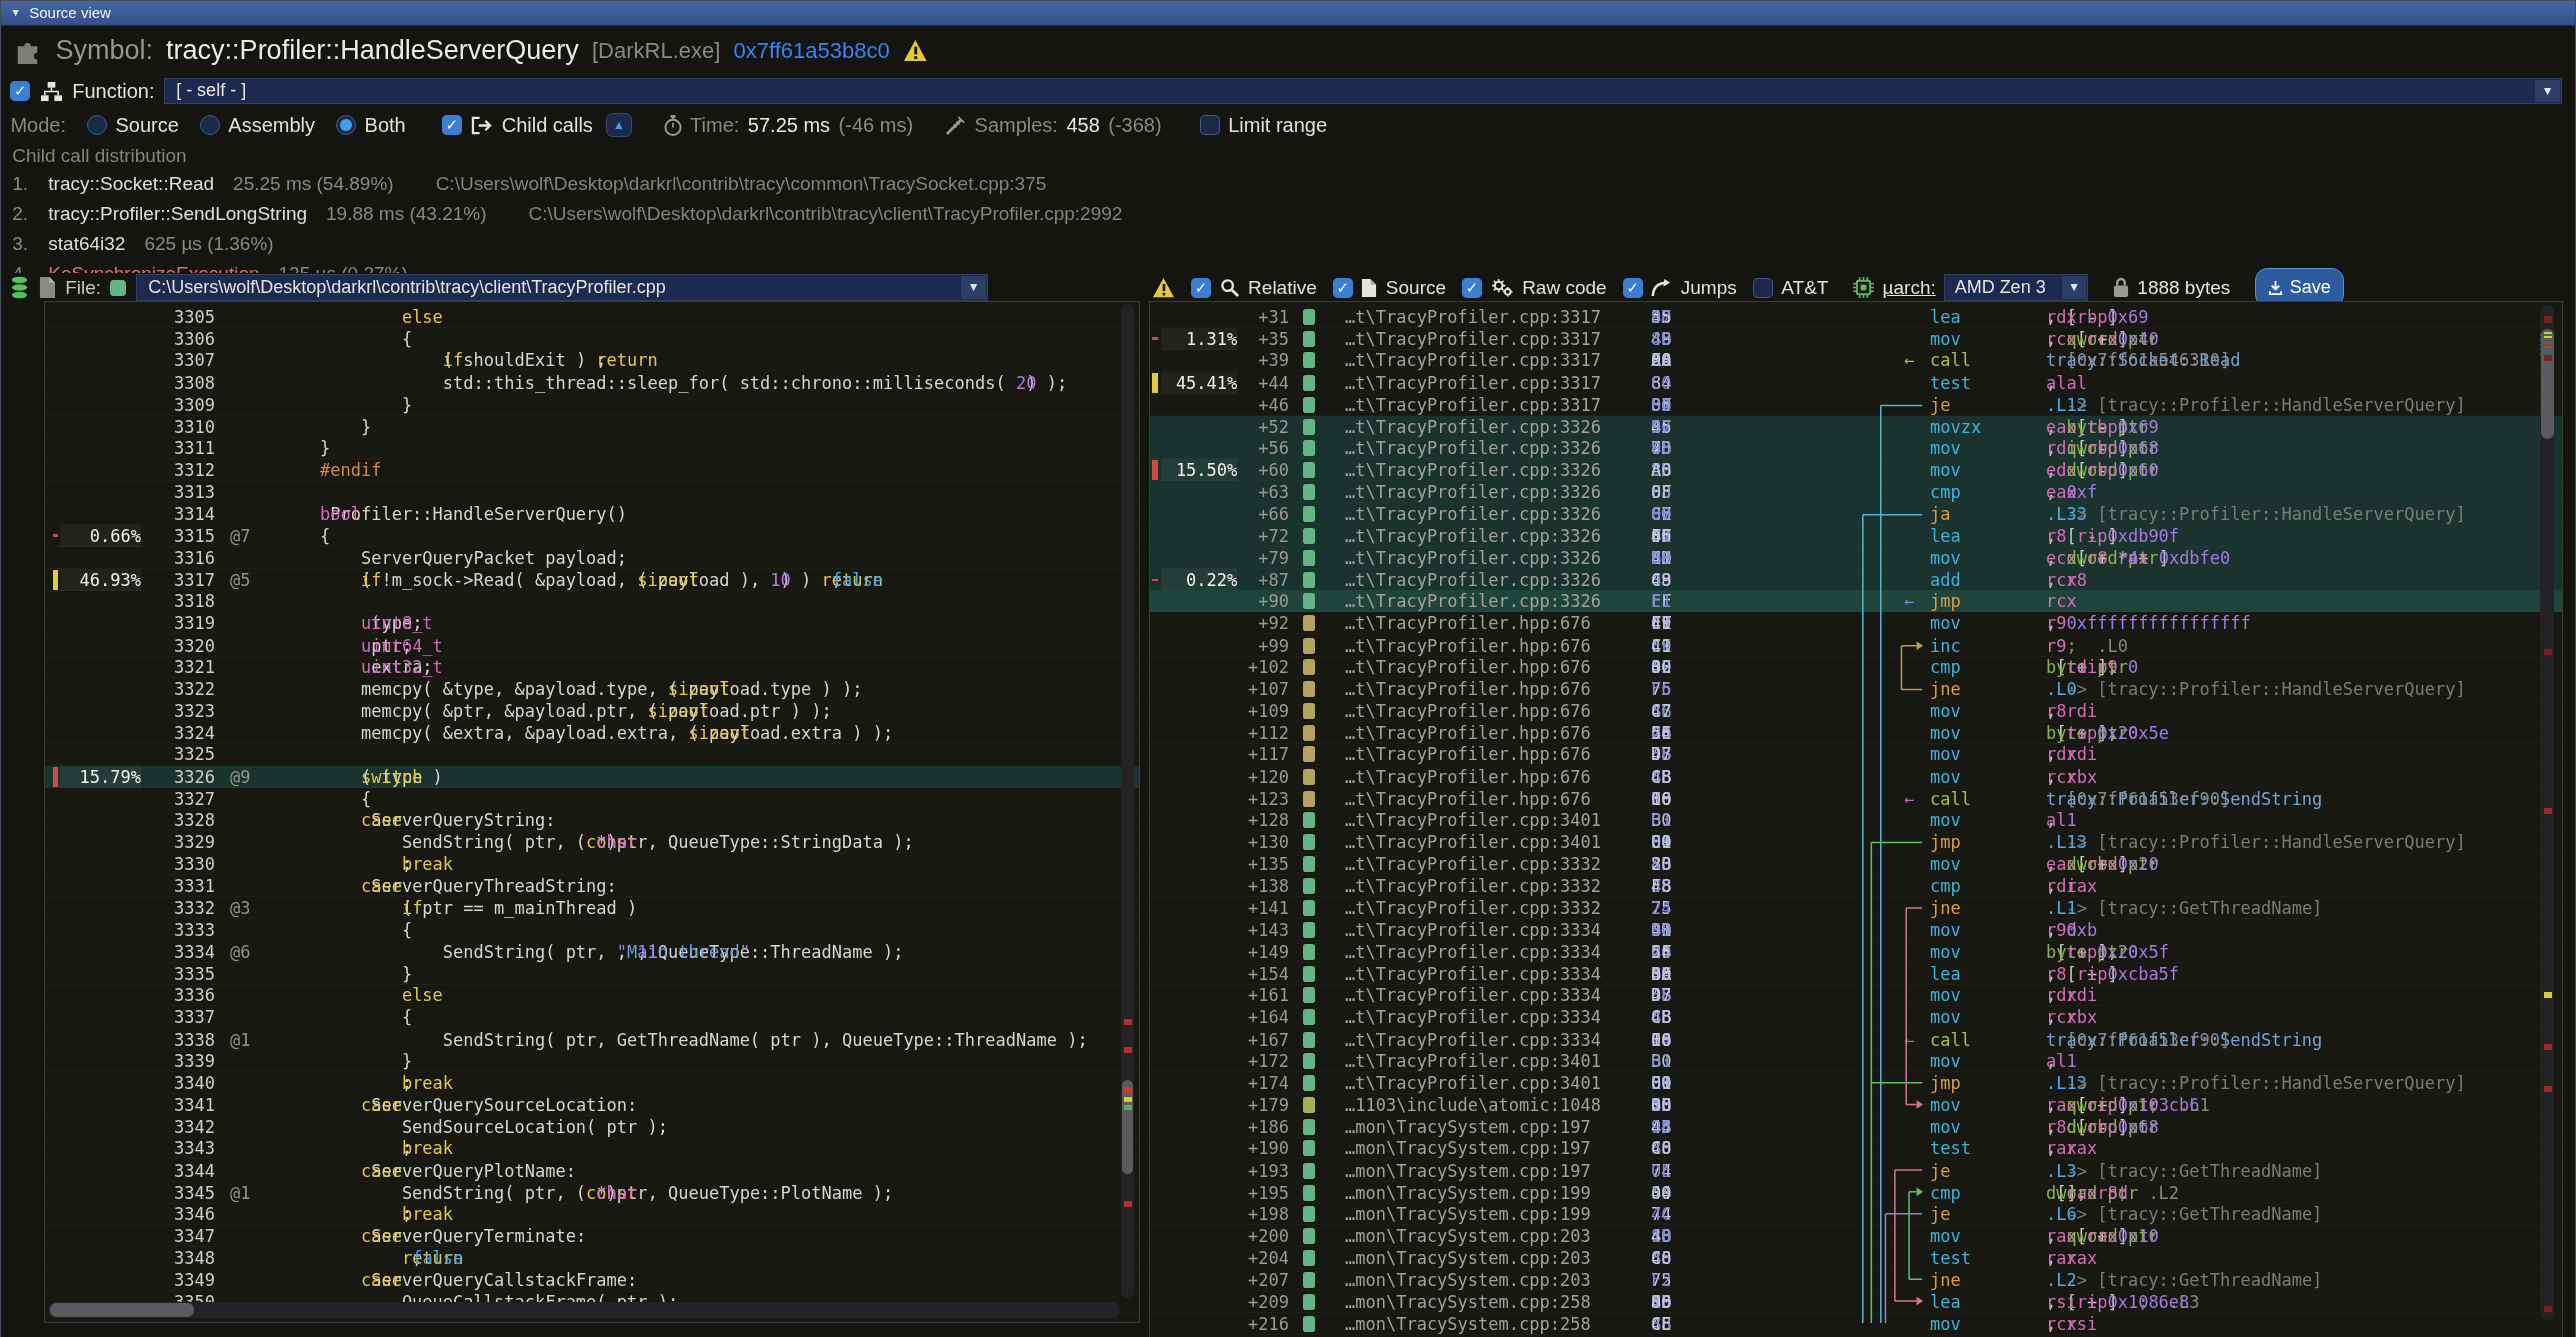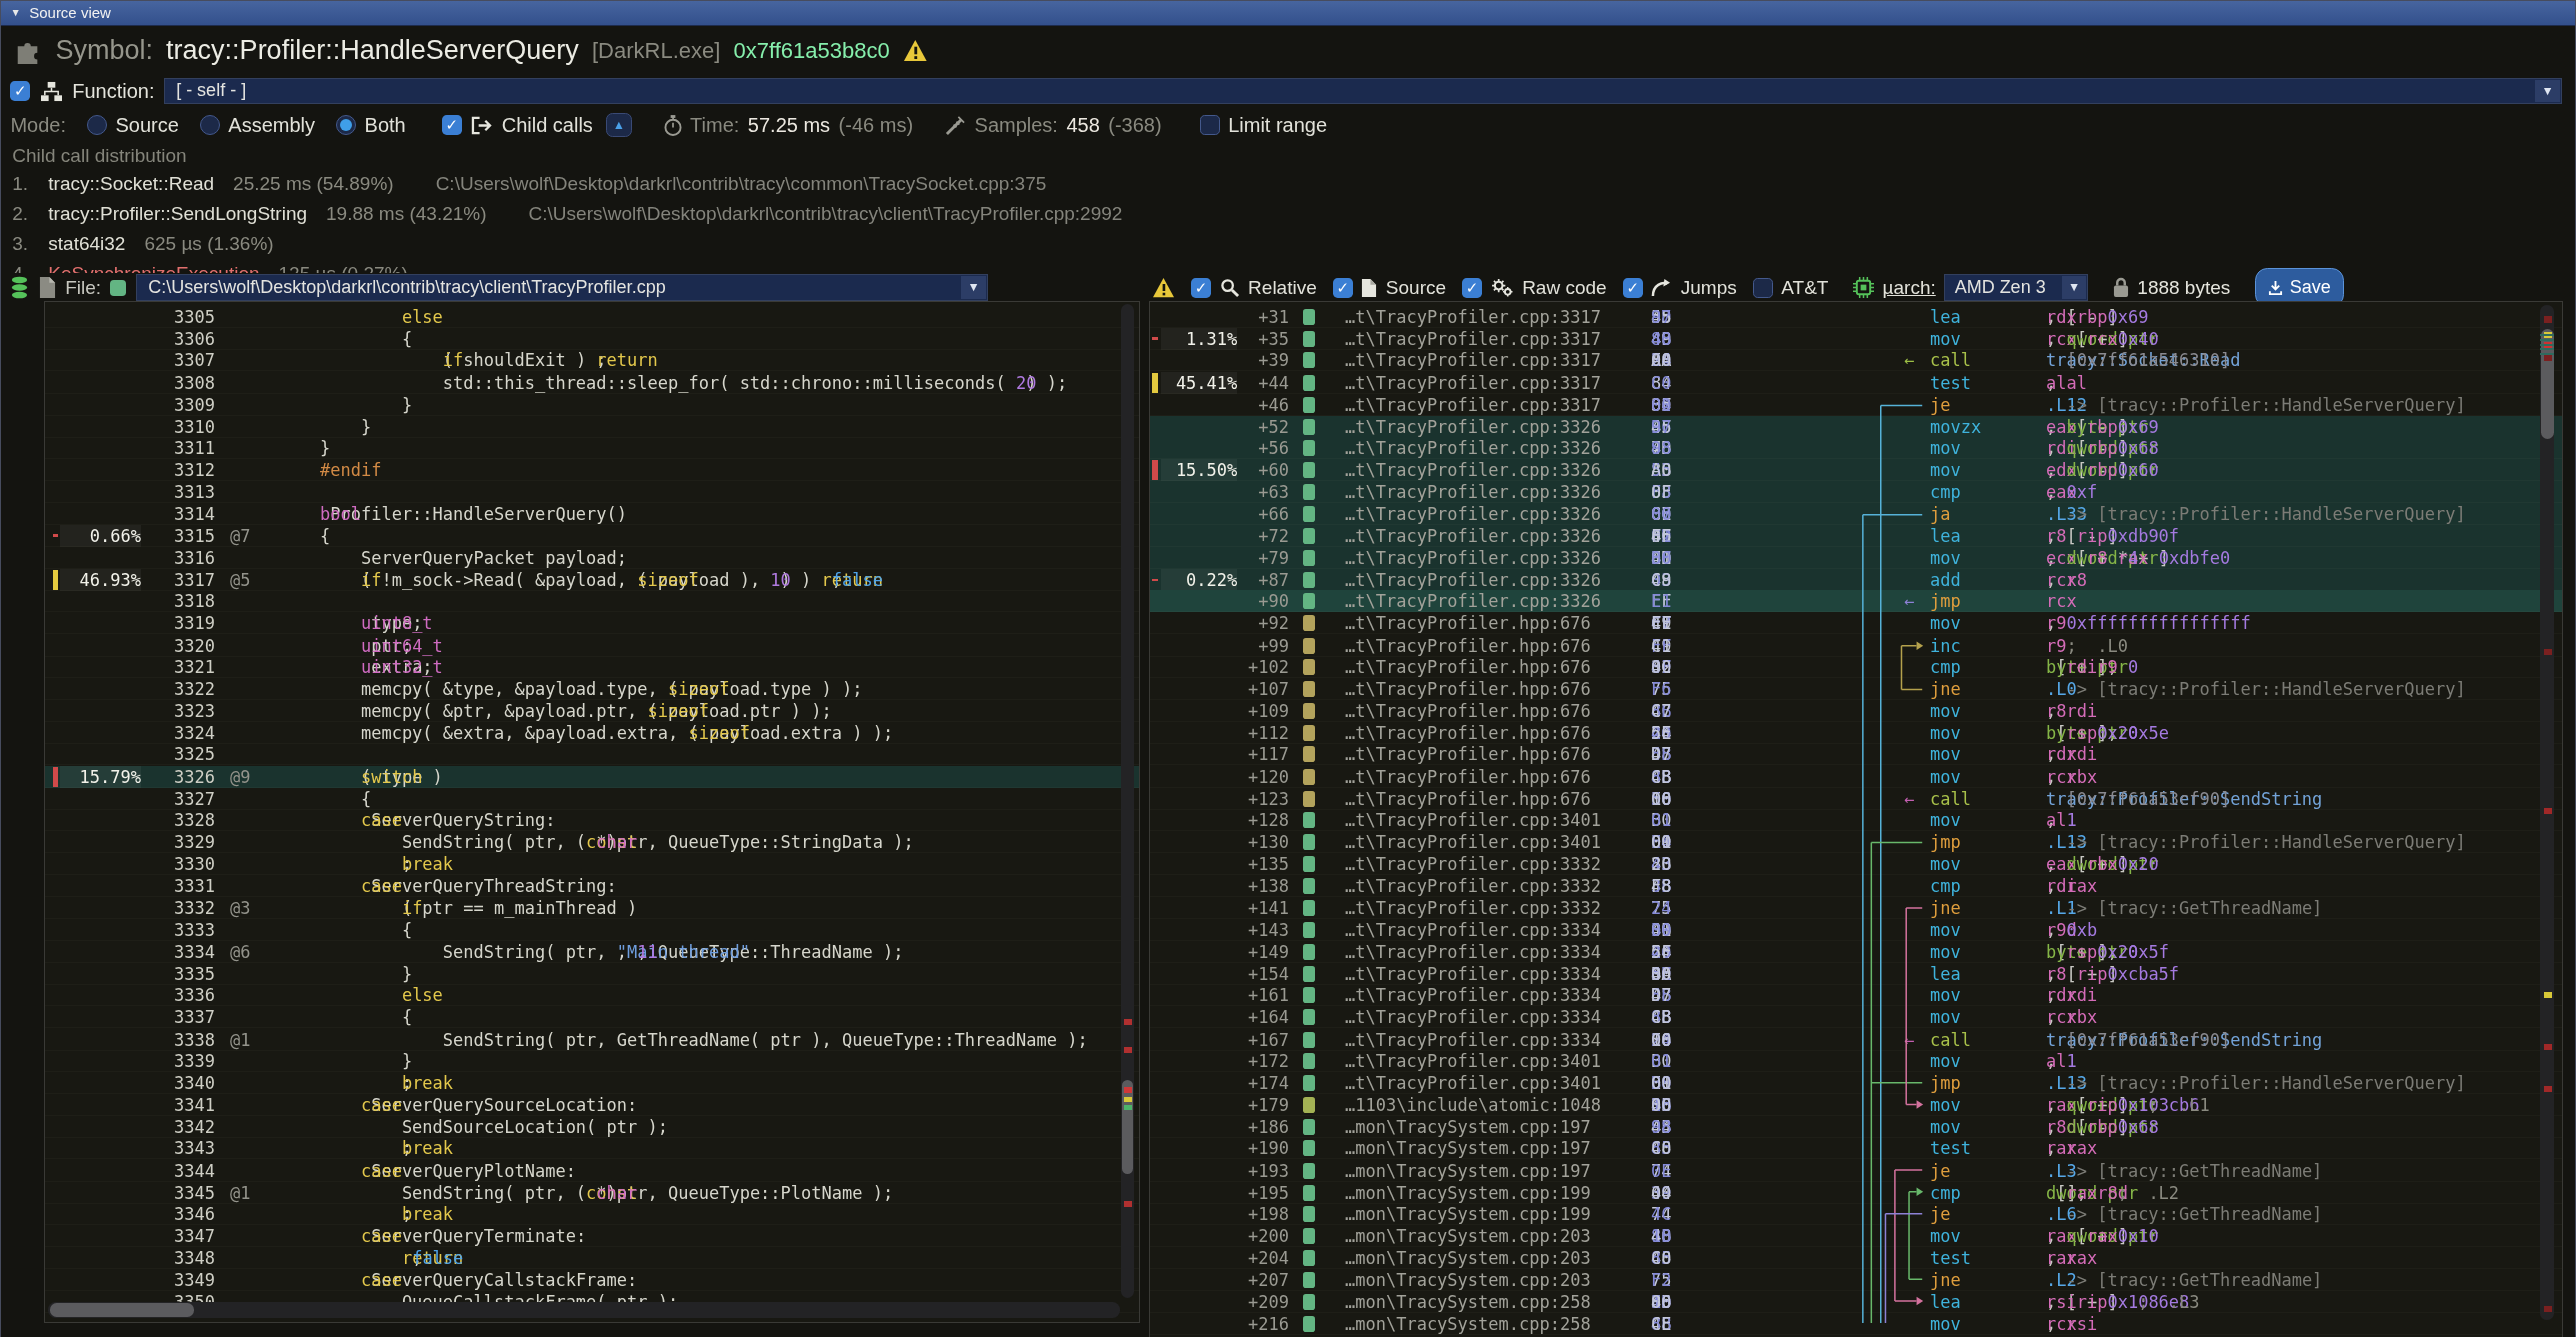--- a/index.html
+++ b/index.html
@@ -12,21 +12,21 @@
   .titlebar{position:absolute;left:0;top:0;width:100%;height:24.6px;
     background:linear-gradient(#47659f,#33508c);color:#f2f2f2;font-size:15px;
     display:flex;align-items:center;padding-left:9.4px;gap:8.5px;border-bottom:0.9px solid #1d2b4d;}
   .titlebar .tri{font-size:10.4px;color:#e8e8e8;}
 
   
   .symbolrow{position:absolute;left:0;top:25.5px;width:100%;height:48px;display:flex;align-items:center;padding-left:13.2px;gap:13.2px;}
   .sym-label{color:#96968c;font-size:27px;}
   .sym-name{color:#ecece4;font-size:27px;}
   .sym-module{color:#8a8a80;font-size:22px;}
-  .sym-addr{color:#86efac;font-size:22px;text-align:center;}
+  .sym-addr{color:#3b82f6;font-size:22px;text-align:center;}
 
   
   .funcrow{position:absolute;left:0;top:74px;width:100%;height:32px;display:flex;align-items:center;padding-left:9.4px;gap:9.4px;}
   .func-label{color:#e4e4dc;font-size:20px;}
   .combo{background:#1b2a4e;border:0.9px solid #33405e;height:26.4px;display:flex;align-items:center;
     color:#e4e4e0;font-size:18px;position:relative;}
   .combo .arrowbox{position:absolute;right:0.9px;top:0.9px;bottom:0.9px;width:24.6px;background:#2c3d66;
     display:flex;align-items:center;justify-content:center;color:#dfe6f2;font-size:12.3px;}
   .func-combo{flex:1;margin-right:13.2px;padding-left:11.3px;}
 

